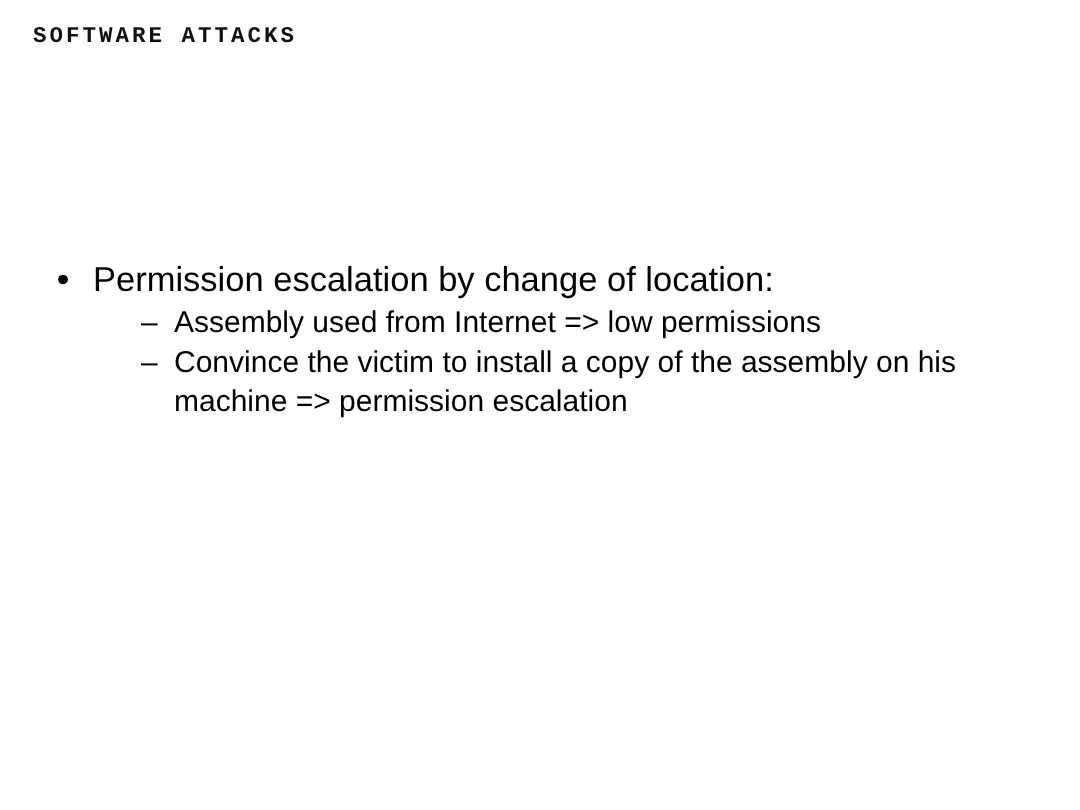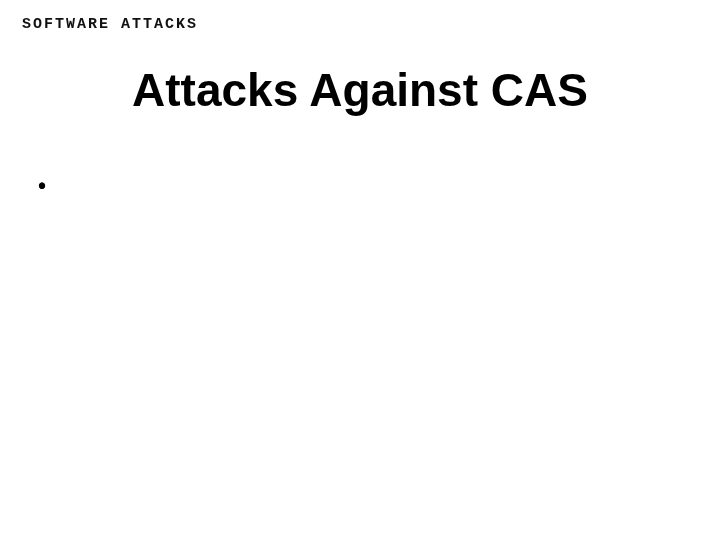--- a/index.html
+++ b/index.html
@@ -89,29 +89,37 @@
   }
   .ital {
     font-style: italic;
   }
 </style>
 </head>
 <body>
 
 <div class="slide">
   <div class="header-label">Software Attacks</div>
-  <div class="title">Attacks Against CAS</div>
 
   <div class="body">
     <ul class="top">
 
 
       <li>
         <ul class="sub">
         </ul>
       </li>
 
       <li>
+        <span>Permission escalation by change of location:</span>
+        <ul class="sub">
+          <li>
+            <span>Assembly used from Internet =&gt; low permissions</span>
+          </li>
+          <li>
+            <span>Convince the victim to install a copy of the assembly on his machine =&gt; permission escalation</span>
+          </li>
+        </ul>
       </li>
 
     </ul>
   </div>
 </div>
 
 </body></html>

